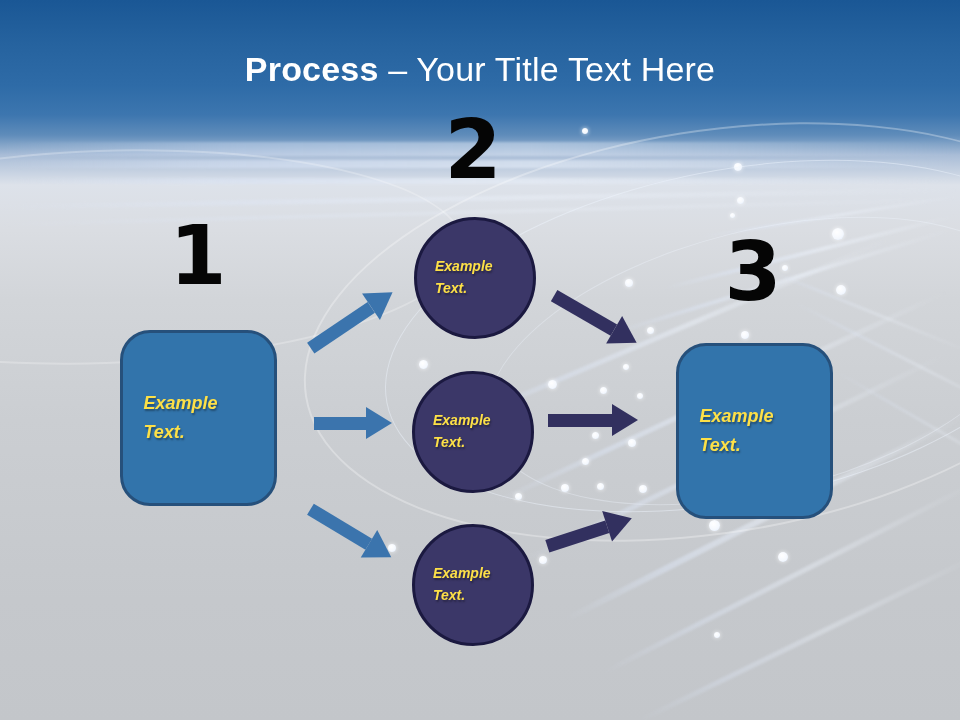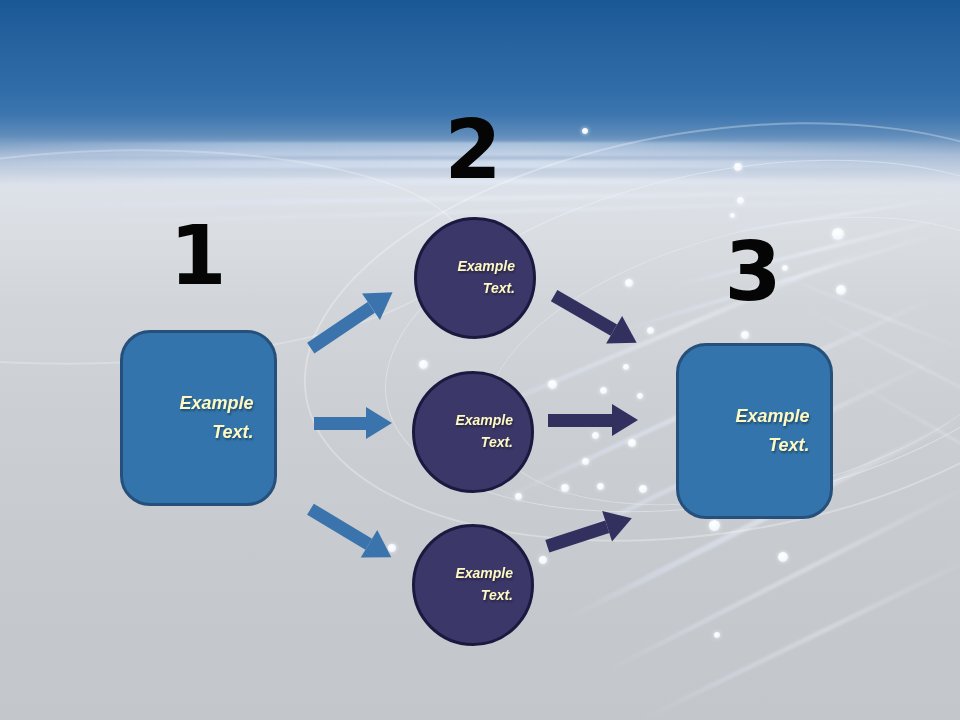--- a/index.html
+++ b/index.html
@@ -26,21 +26,21 @@
   .title{position:absolute;z-index:3;left:0;top:50px;width:960px;text-align:center;
     color:#ffffff;font-size:34px;letter-spacing:.2px;}
   .title .b{font-weight:bold;}
   .title .r{font-weight:normal;}
 
   .step-number{position:absolute;z-index:3;width:90px;height:92px;line-height:92px;
     text-align:center;color:#050505;font-family:"DejaVu Sans",sans-serif;
     font-weight:bold;font-size:82px;}
 
   .shape{position:absolute;z-index:2;display:flex;align-items:center;justify-content:center;
-    color:#fef9c3;font-weight:bold;font-style:italic;text-align:right;
+    color:#fde047;font-weight:bold;font-style:italic;text-align:left;
     text-shadow:1px 2px 2px rgba(0,0,0,.35);}
   .roundbox{width:151px;height:170px;border-radius:30px;background:#3274ab;border:3px solid #26507b;
     font-size:18px;line-height:1.6;}
   .roundbox .lbl{width:110px;}
   .circle{width:116px;height:116px;border-radius:50%;background:#3b3768;border:3px solid #1b1940;
     font-size:14px;line-height:1.55;}
   .circle .lbl{width:80px;}
 
   .arrow{position:absolute;z-index:2;height:32px;display:flex;align-items:center;}
   .arrow .shaft{height:13px;}
@@ -99,20 +99,21 @@
       <div class="dot" style="left: 778px; top: 552px; width: 10px; height: 10px;"></div>
       <div class="dot" style="left: 714px; top: 632px; width: 6px; height: 6px;"></div>
     </div>
   <div class="arcs">
     <div class="arc arc1"></div>
     <div class="arc arc2"></div>
     <div class="arc arc3"></div>
     <div class="arc arc4"></div>
   </div>
 
+  <div class="title"><span class="b">Process</span>&nbsp;<span class="r">– Your Title Text Here</span></div>
 
   <div class="step-number" style="left:153px;top:210px;">1</div>
   <div class="step-number" style="left:428px;top:104px;">2</div>
   <div class="step-number" style="left:708px;top:226px;">3</div>
 
   <div class="shape roundbox" style="left:120px;top:330px;">
     <div class="lbl">Example Text.</div>
   </div>
 
   <div class="shape circle" style="left:414px;top:217px;">

